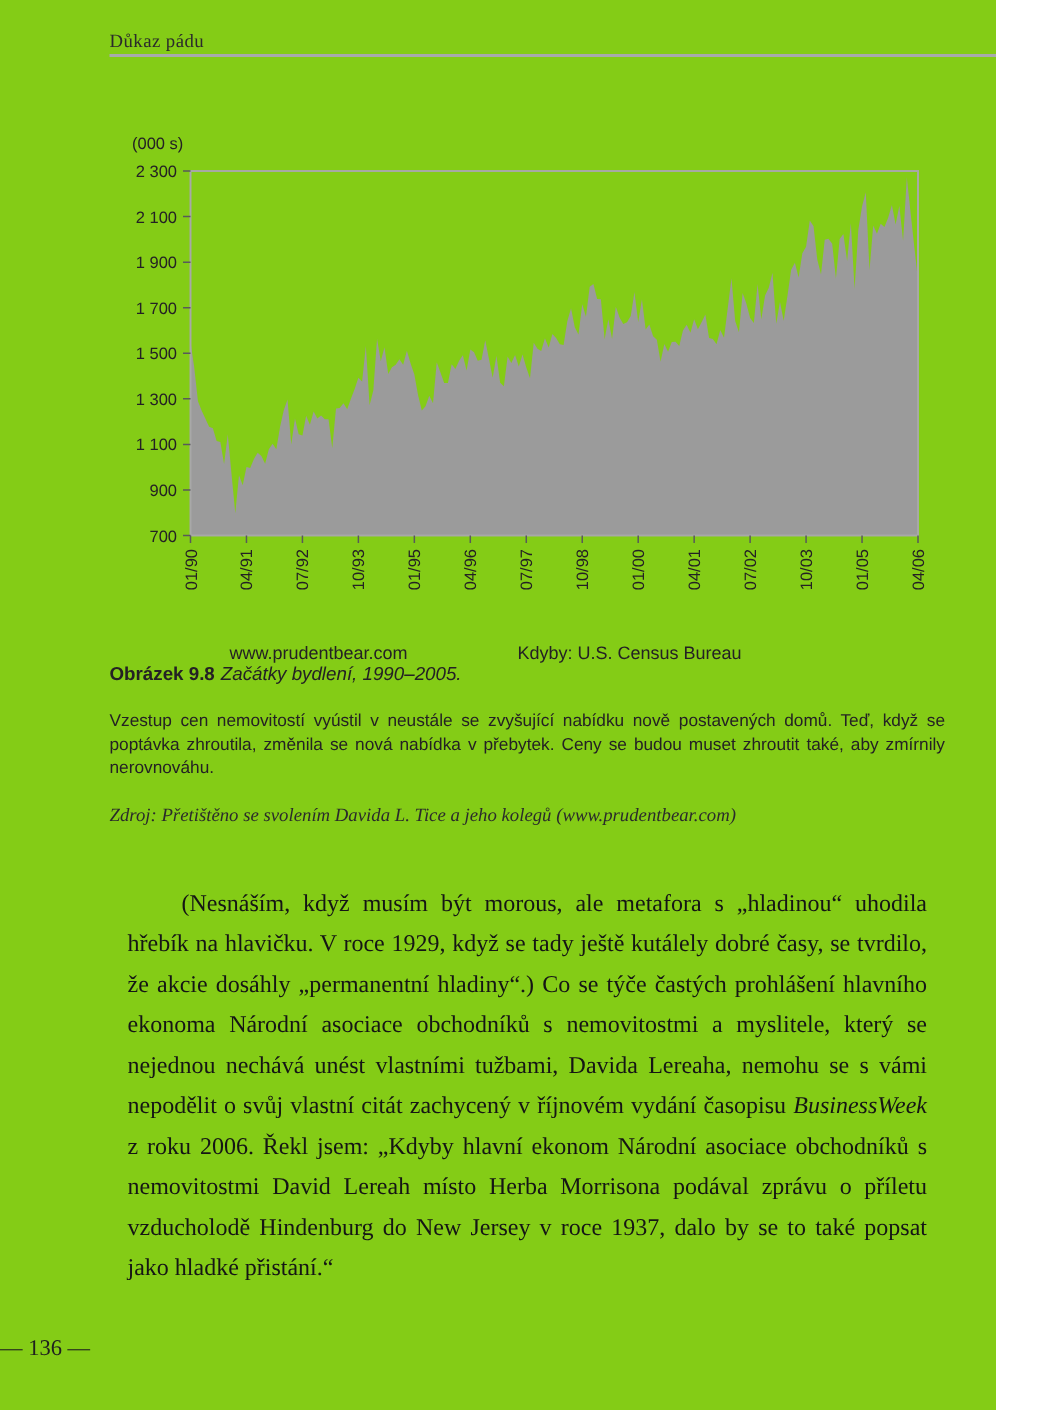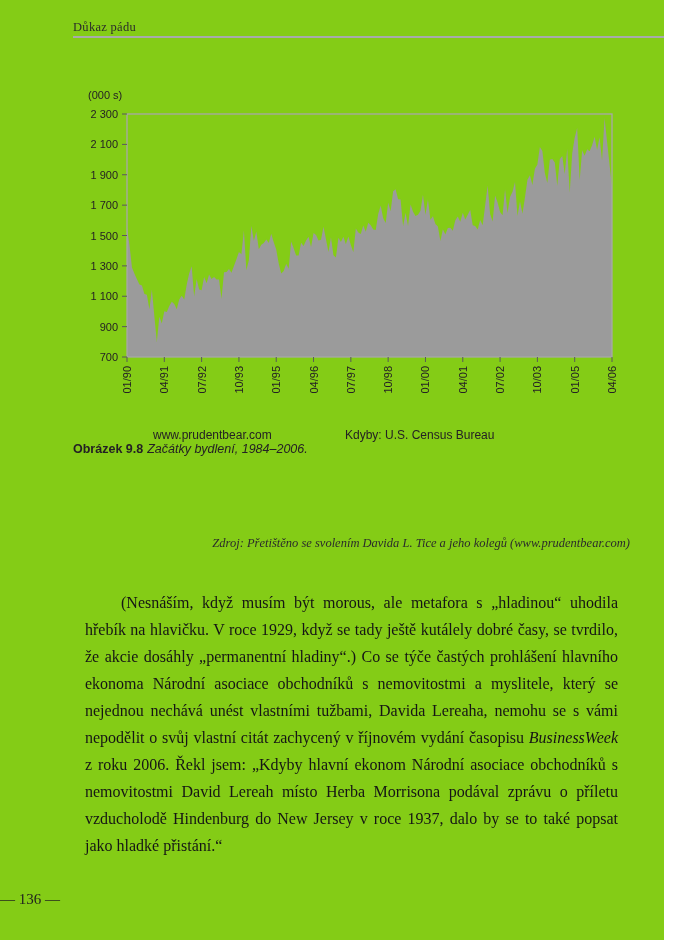--- a/index.html
+++ b/index.html
@@ -31,21 +31,21 @@
   }
   .fig-caption .lab{font-weight:bold;}
   .fig-caption .ttl{font-style:italic;margin-left:4px;}
   .fig-desc{
     position:absolute;left:73px;top:474px;width:557px;
     font-family:"Liberation Sans",sans-serif;font-size:11.5px;line-height:15.5px;
     color:#242124;text-align:justify;
   }
   .fig-source{
     position:absolute;left:73px;top:536px;width:557px;
-    font-family:"Liberation Serif",serif;font-style:italic;font-size:12.5px;color:#2b2b2b;text-align:right;
+    font-family:"Liberation Serif",serif;font-style:italic;font-size:12.5px;color:#2b2b2b;
   }
   .body-text{
     position:absolute;left:73px;top:577px;width:557px;
     font-family:"Liberation Serif",serif;font-size:16px;line-height:27px;
     color:#151515;text-align:justify;
   }
   .body-text p{margin:12px;text-indent:36px;}
   .body-text p + p{margin-top:5px;}
   .body-text em{font-style:italic;}
   .page-number{
@@ -110,23 +110,24 @@
         <text transform="translate(513.6923076923076,281) rotate(-90)" text-anchor="end">01/05</text>
         <line x1="547" y1="272" x2="547" y2="277" stroke="#59595b" stroke-width="1"></line>
         <text transform="translate(551,281) rotate(-90)" text-anchor="end">04/06</text>
         <text x="23" y="14">(000 s)</text>
       </svg></div>
 
   <div class="fig-footer-left">www.prudentbear.com</div>
   <div class="fig-footer-right">Kdyby: U.S. Census Bureau</div>
 
   <div class="fig-caption">
-    <span class="lab">Obrázek 9.8</span><span class="ttl">Začátky bydlení, 1984–2006.</span>
+    <span class="lab">Obrázek 9.8</span><span class="ttl">Začátky bydlení, 1990–2005.</span>
   </div>
 
+  <div class="fig-desc">Vzestup cen nemovitostí vyústil v neustále se zvyšující nabídku nově postavených domů. Teď, když se poptávka zhroutila, změnila se nová nabídka v přebytek. Ceny se budou muset zhroutit také, aby zmírnily nerovnováhu.</div>
 
   <div class="fig-source">Zdroj: Přetištěno se svolením Davida L. Tice a jeho kolegů (www.prudentbear.com)</div>
 
   <div class="body-text">
     <p><span>(Nesnáším, když musím být morous, ale metafora s „hladinou“ uhodila hřebík na hlavičku. V roce 1929, když se tady ještě kutálely dobré časy, se tvrdilo, že akcie dosáhly „permanentní hladiny“.) Co se týče častých prohlášení hlavního ekonoma Národní asociace obchodníků s nemovitostmi a myslitele, který se nejednou nechává unést vlastními tužbami, Davida Lereaha, nemohu se s vámi nepodělit o svůj vlastní citát zachycený v říjnovém vydání časopisu </span><em>BusinessWeek</em><span> z roku 2006. Řekl jsem: „Kdyby hlavní ekonom Národní asociace obchodníků s nemovitostmi David Lereah místo Herba Morrisona podával zprávu o příletu vzducholodě Hindenburg do New Jersey v roce 1937, dalo by se to také popsat jako hladké přistání.“</span></p>
   </div>
 
   <div class="page-number">— 136 —</div>
 
 </div>

